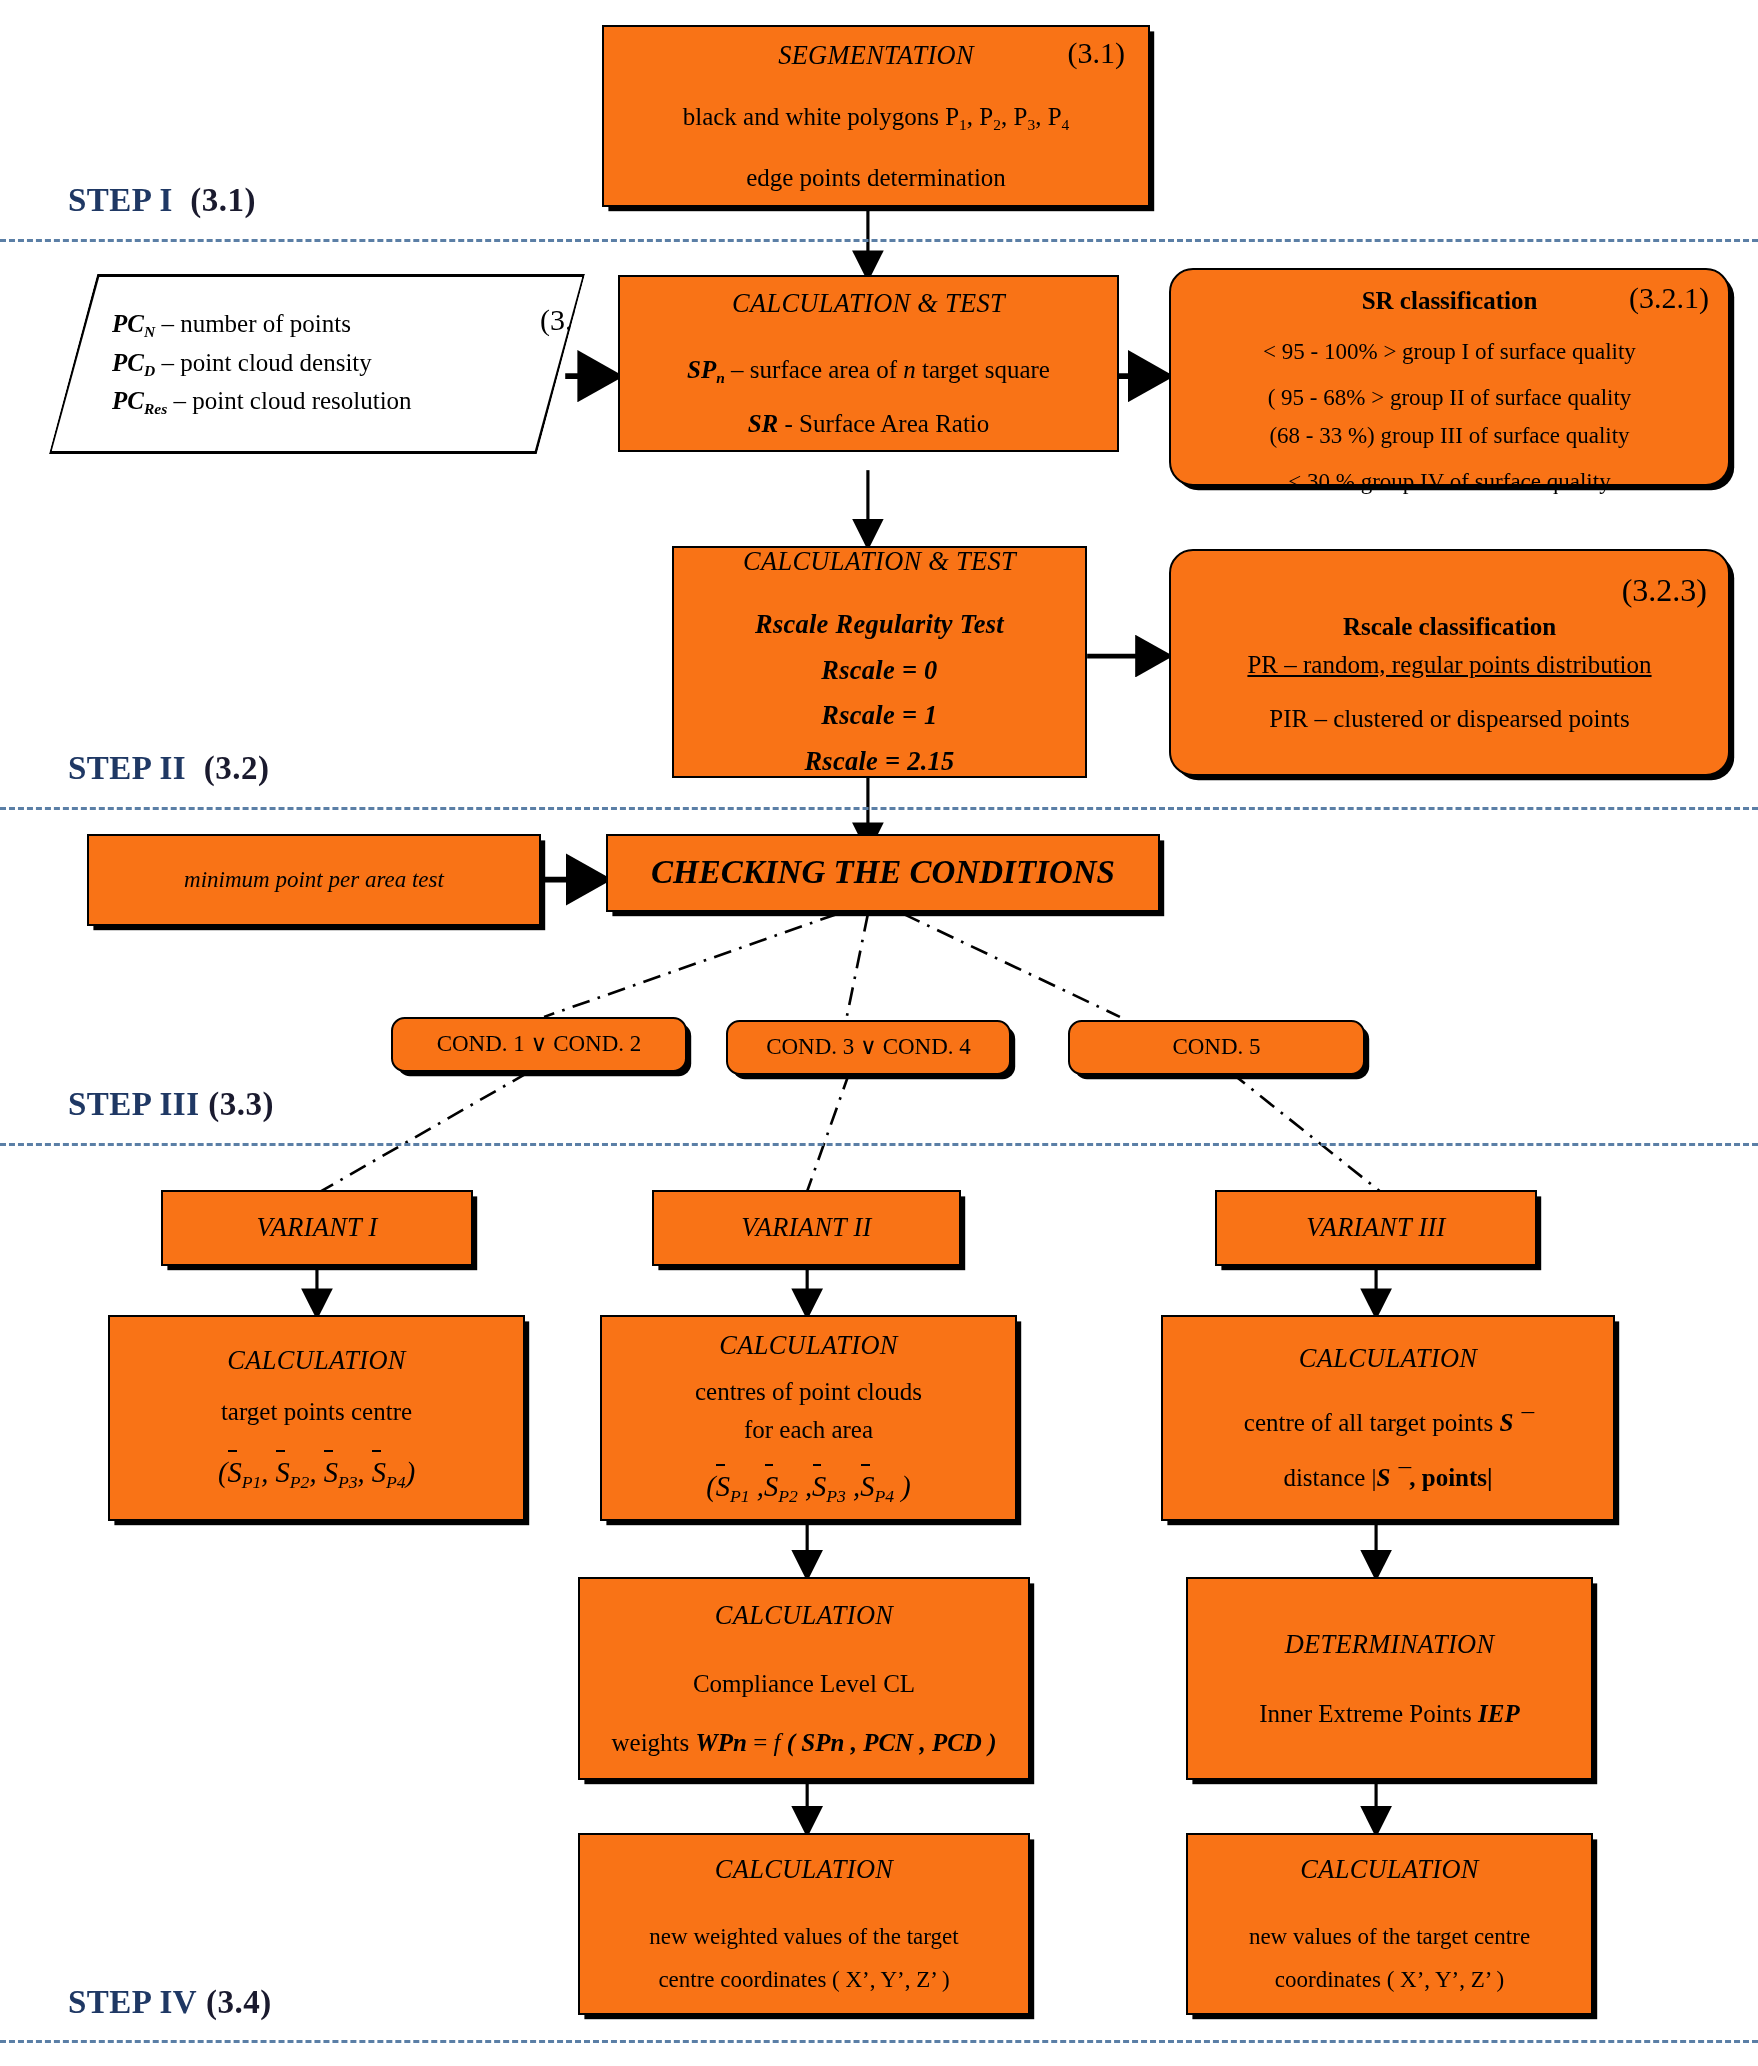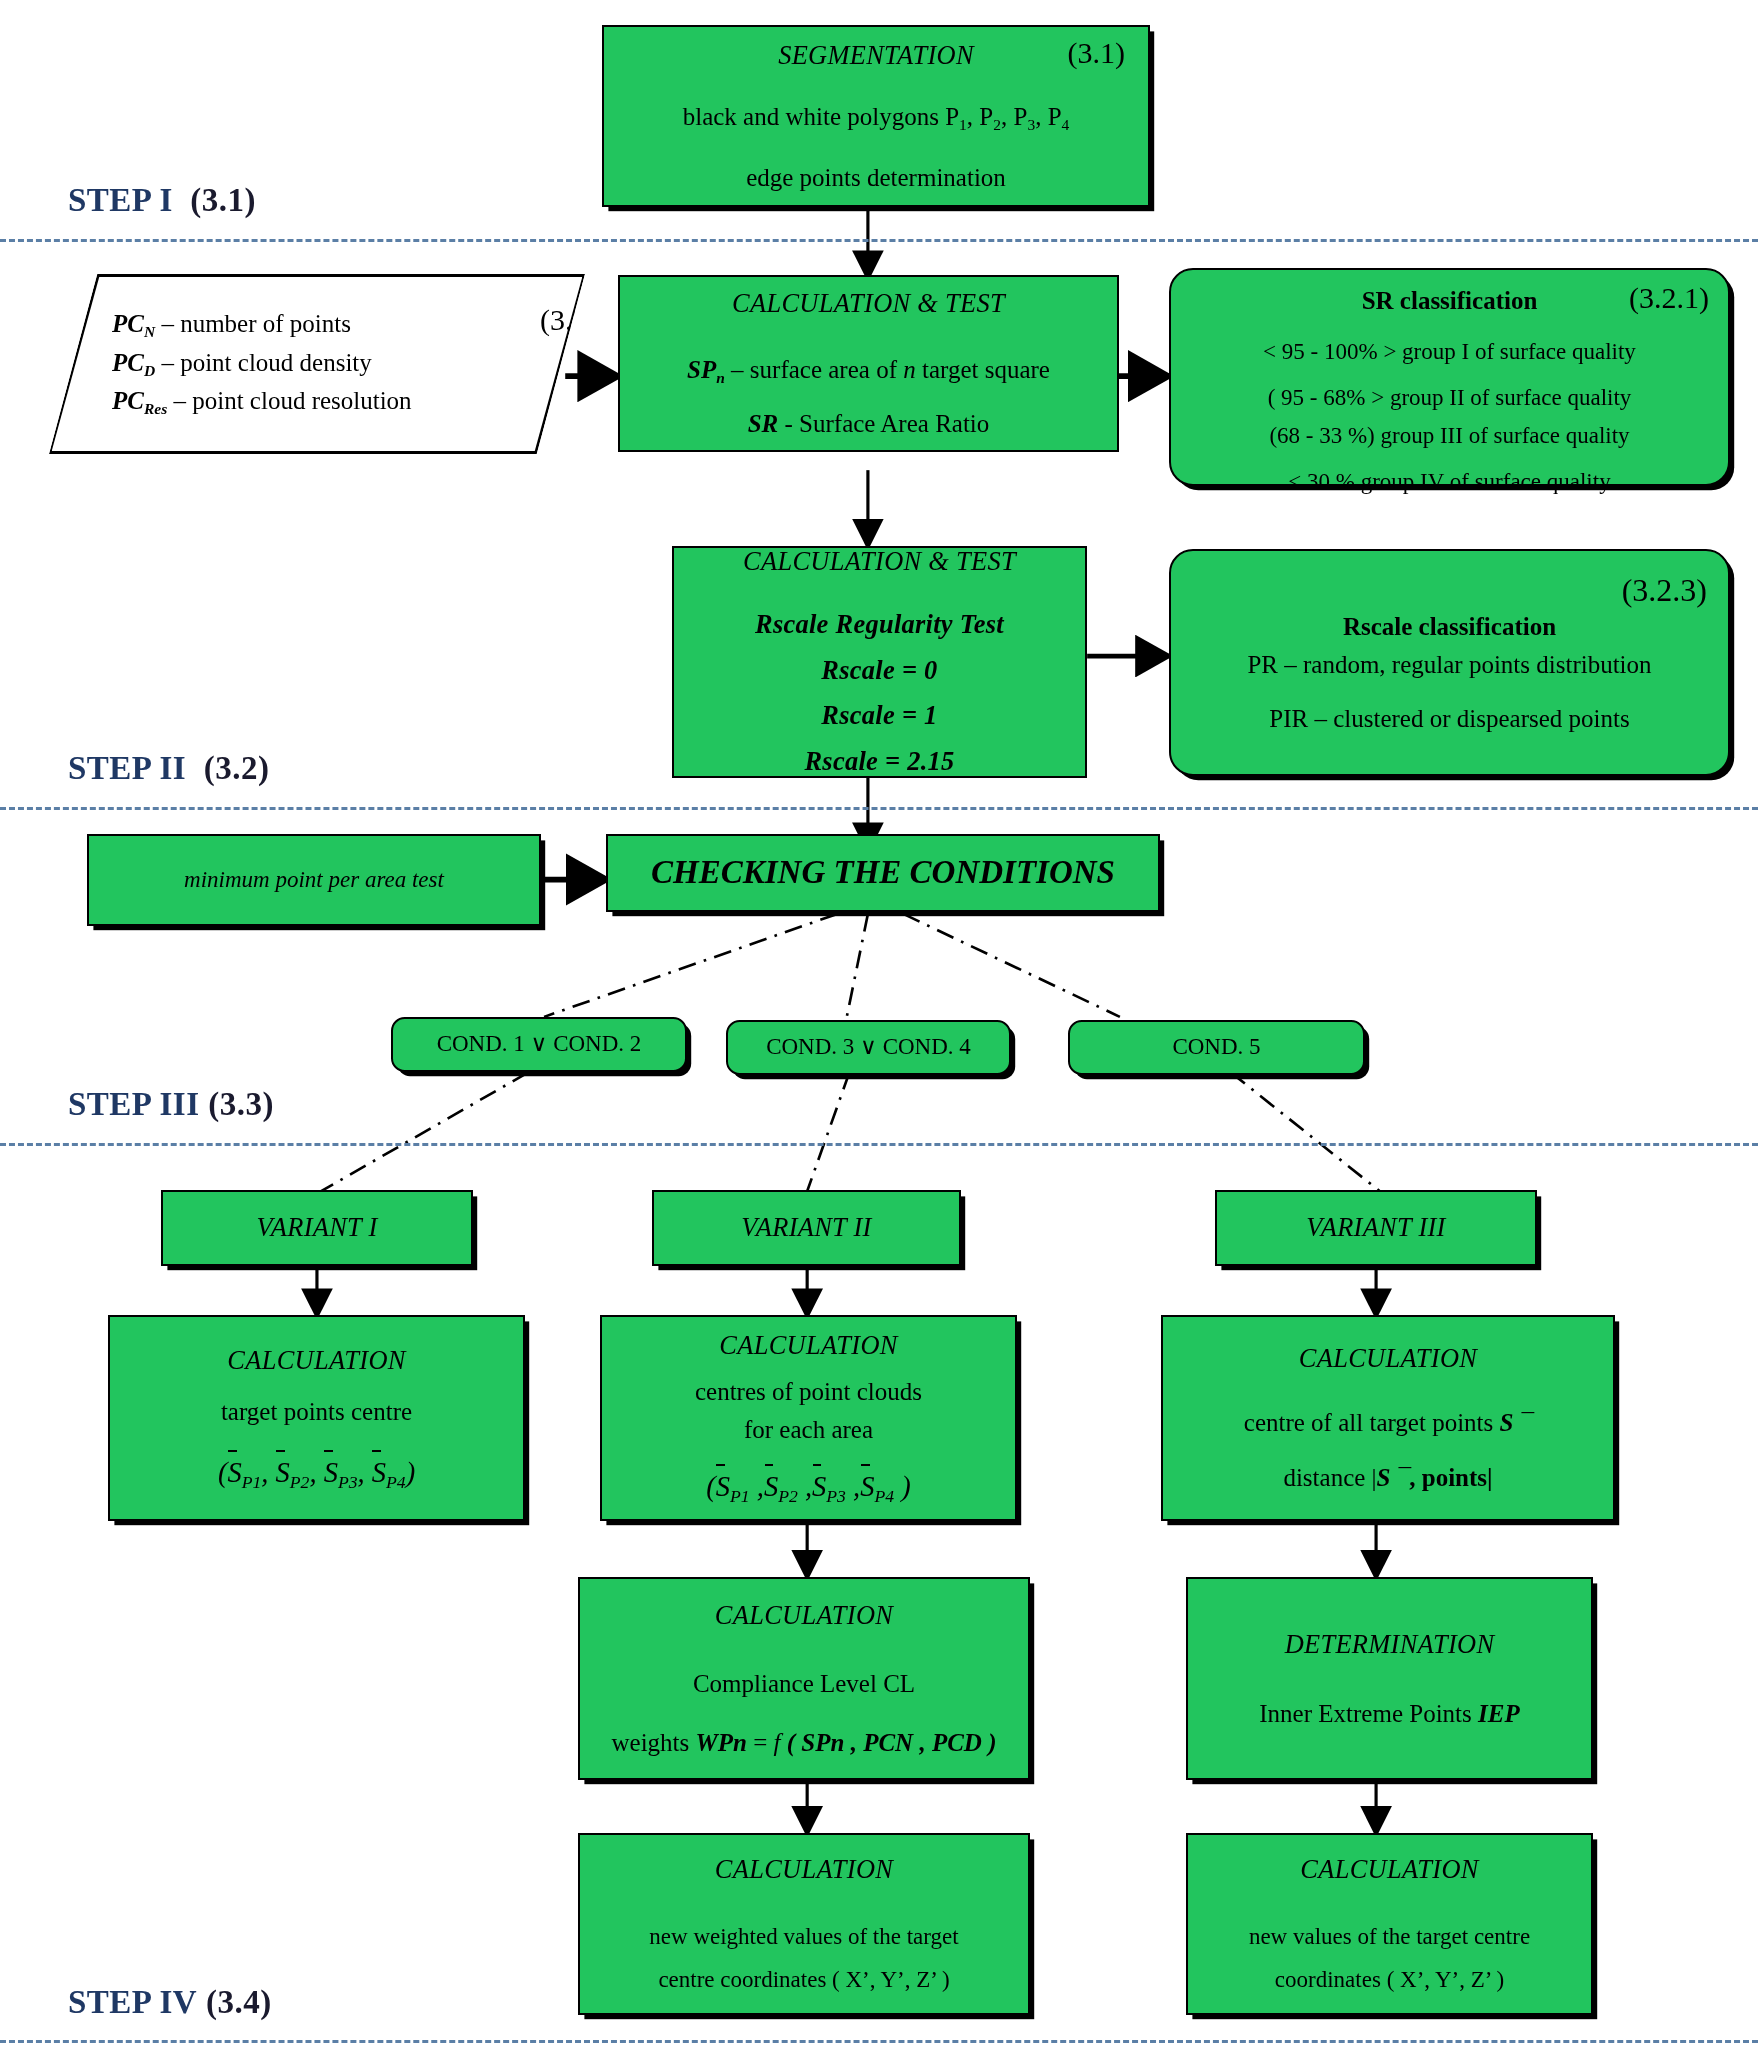--- a/index.html
+++ b/index.html
@@ -9,21 +9,21 @@
     background:#ffffff;
     font-family:"Liberation Serif", serif;
     overflow:hidden;
   }
   svg.layer{position:absolute;left:0;top:0;width:1758px;height:2066px;pointer-events:none;}
 
   
   .node{
     position:absolute;
     box-sizing:border-box;
-    background:#22c55e;
+    background:#f97316;
     border:2.6px solid #000000;
     display:flex;
     flex-direction:column;
     align-items:center;
     justify-content:center;
     text-align:center;
     color:#000000;
     line-height:1.5;
   }
   .node.shadow{
@@ -202,21 +202,21 @@
     <div class="ttl">CALCULATION &amp; TEST</div>
     <div class="ttl" style="margin-top:23px;font-weight:bold;">Rscale Regularity Test</div>
     <div class="ttl" style="font-weight:bold;margin-top:6.3px;">Rscale = 0</div>
     <div class="ttl" style="font-weight:bold;margin-top:6.3px;">Rscale = 1</div>
     <div class="ttl" style="font-weight:bold;margin-top:6.3px;">Rscale = 2.15</div>
   </div>
 
   <div class="node rounded shadow" style="left:1169px;top:549px;width:561px;height:227px;">
     <div style="position:absolute;right:21px;top:15px;font-size:32px;">(3.2.3)</div>
     <div class="ln" style="font-weight:bold;margin-top:21px;">Rscale classification</div>
-    <div class="ln" style="">PR – random, regular points distribution</div>
+    <div class="ln" style="text-decoration:underline;">PR – random, regular points distribution</div>
     <div class="ln" style="margin-top:17px;">PIR – clustered or dispearsed points</div>
   </div>
 
   <div class="node shadow" style="left:87px;top:834px;width:454px;height:92px;">
     <div class="ln" style="font-style:italic;font-size:23px;">minimum point per area test</div>
   </div>
 
   <div class="node shadow" style="left:606px;top:834px;width:554px;height:78px;">
     <div style="font-style:italic;font-weight:bold;font-size:33px;white-space:nowrap;">CHECKING THE CONDITIONS</div>
   </div>

